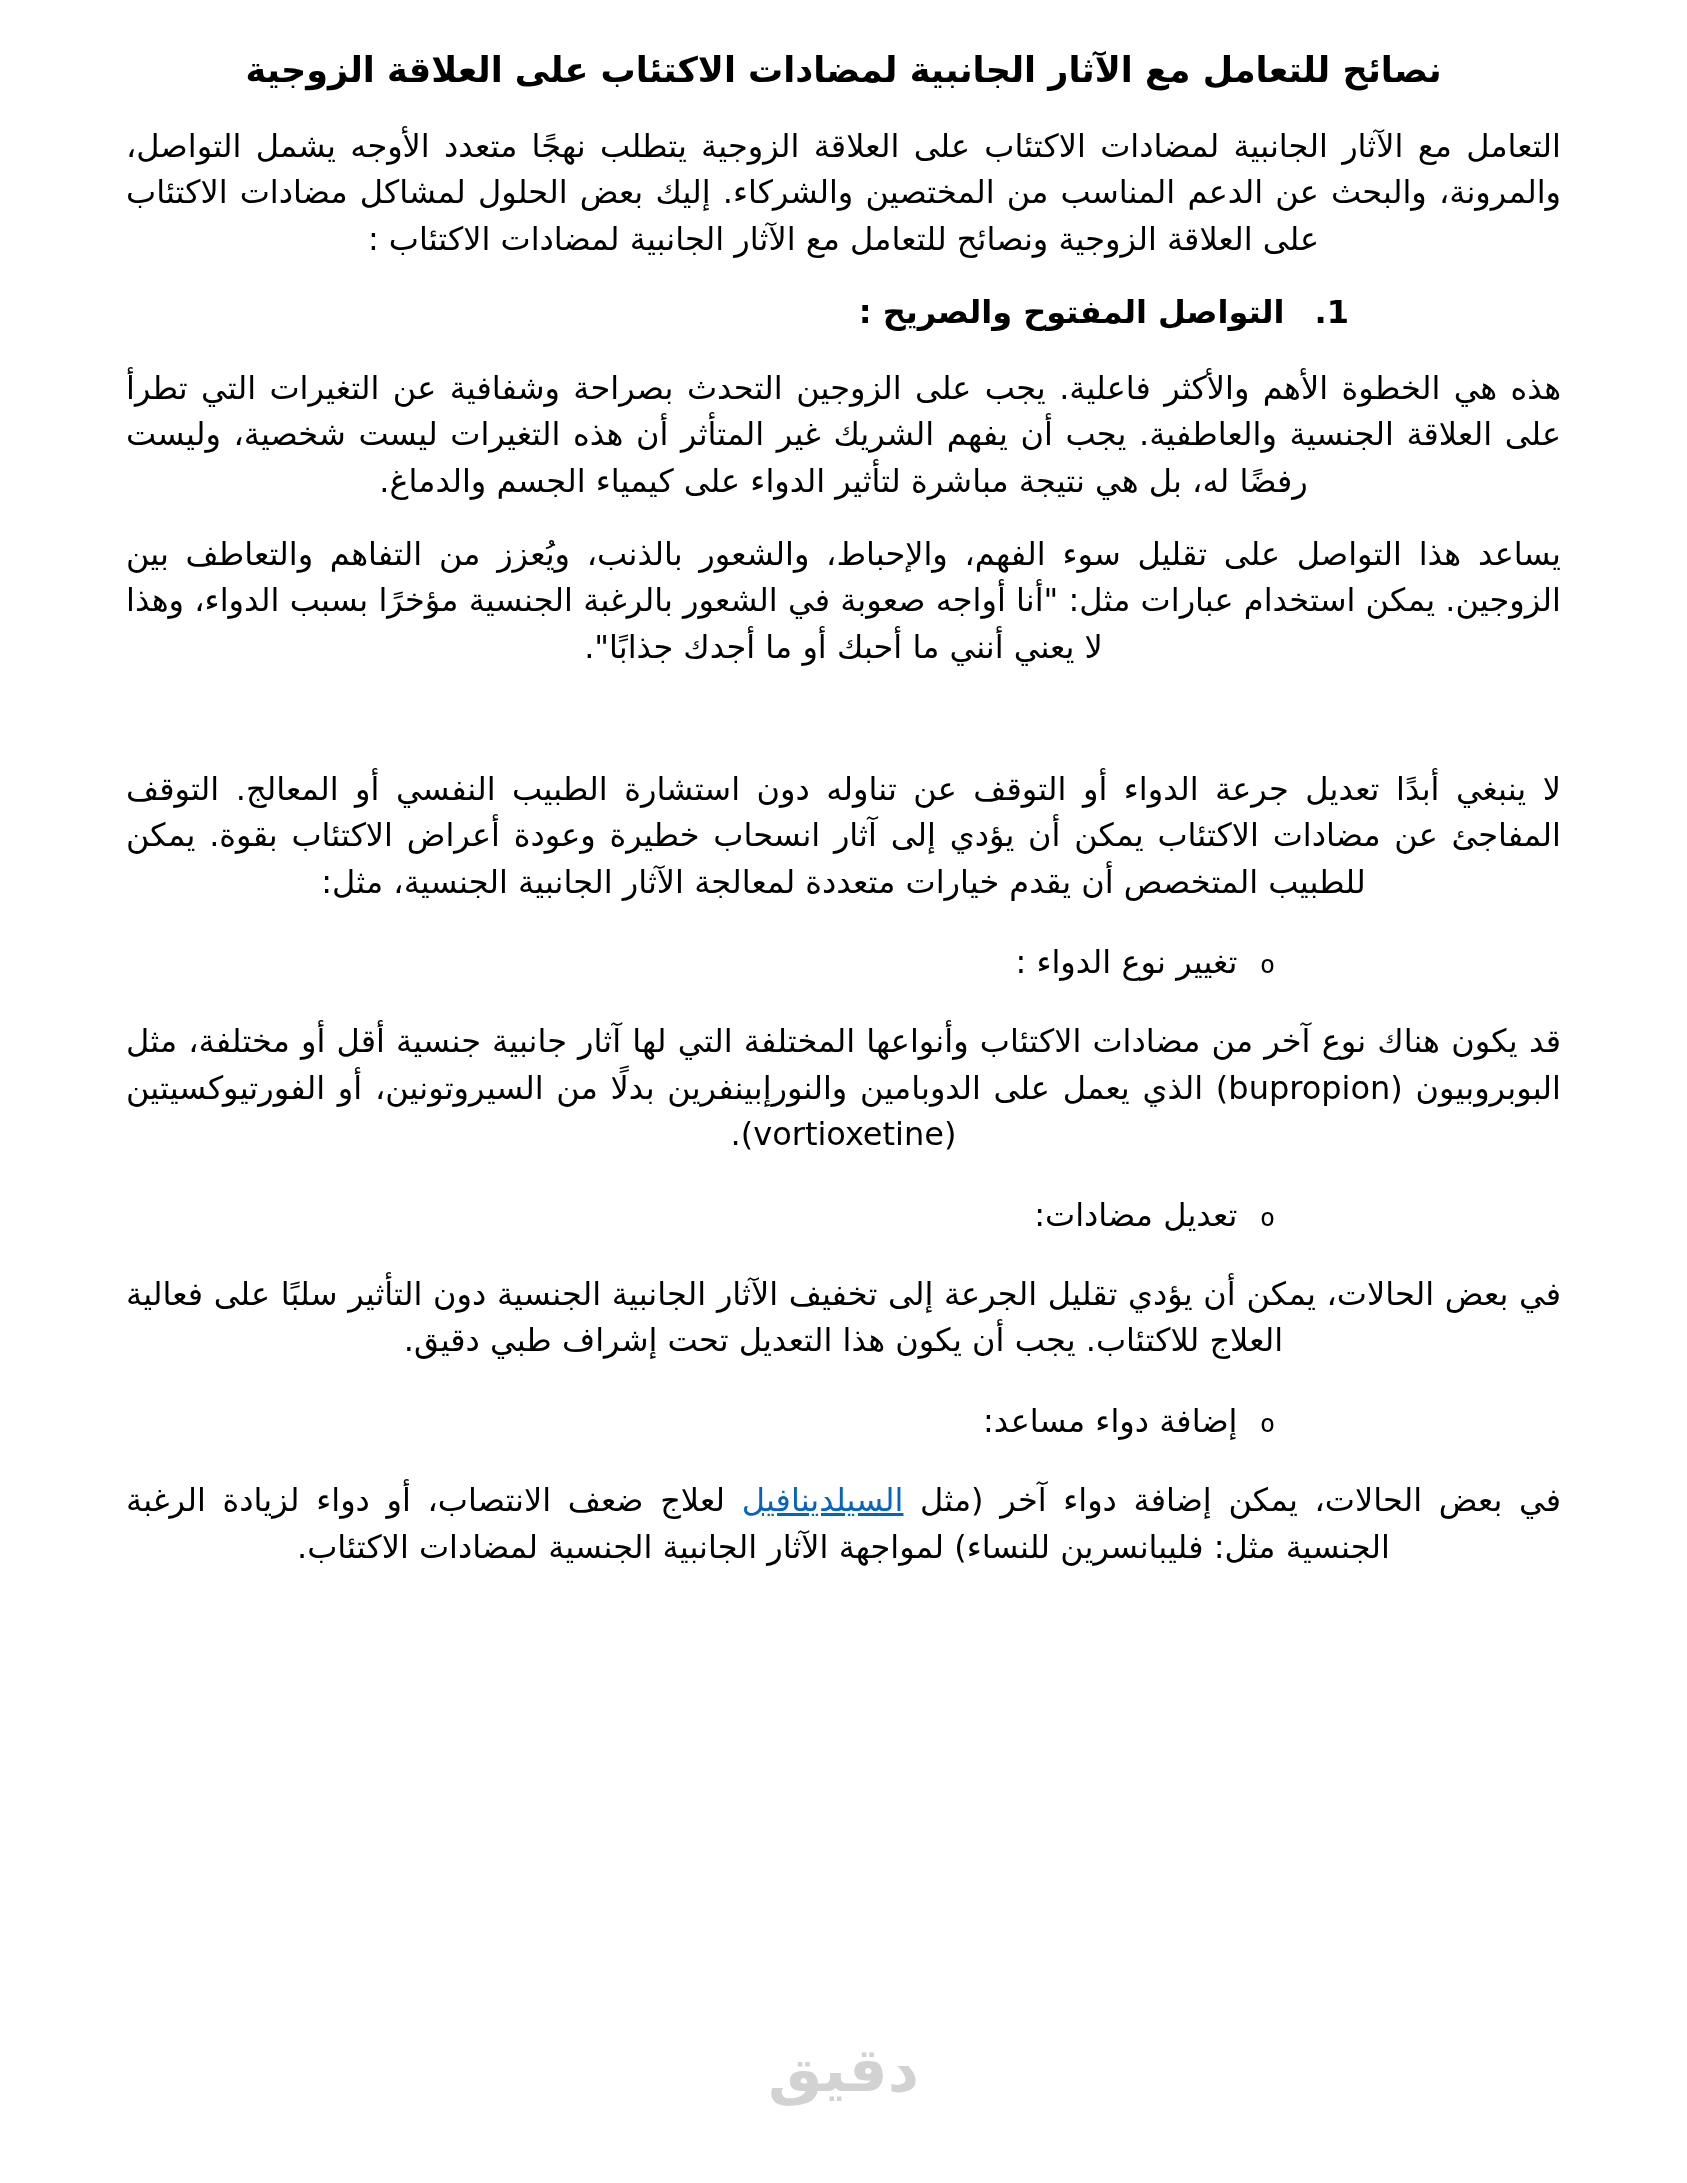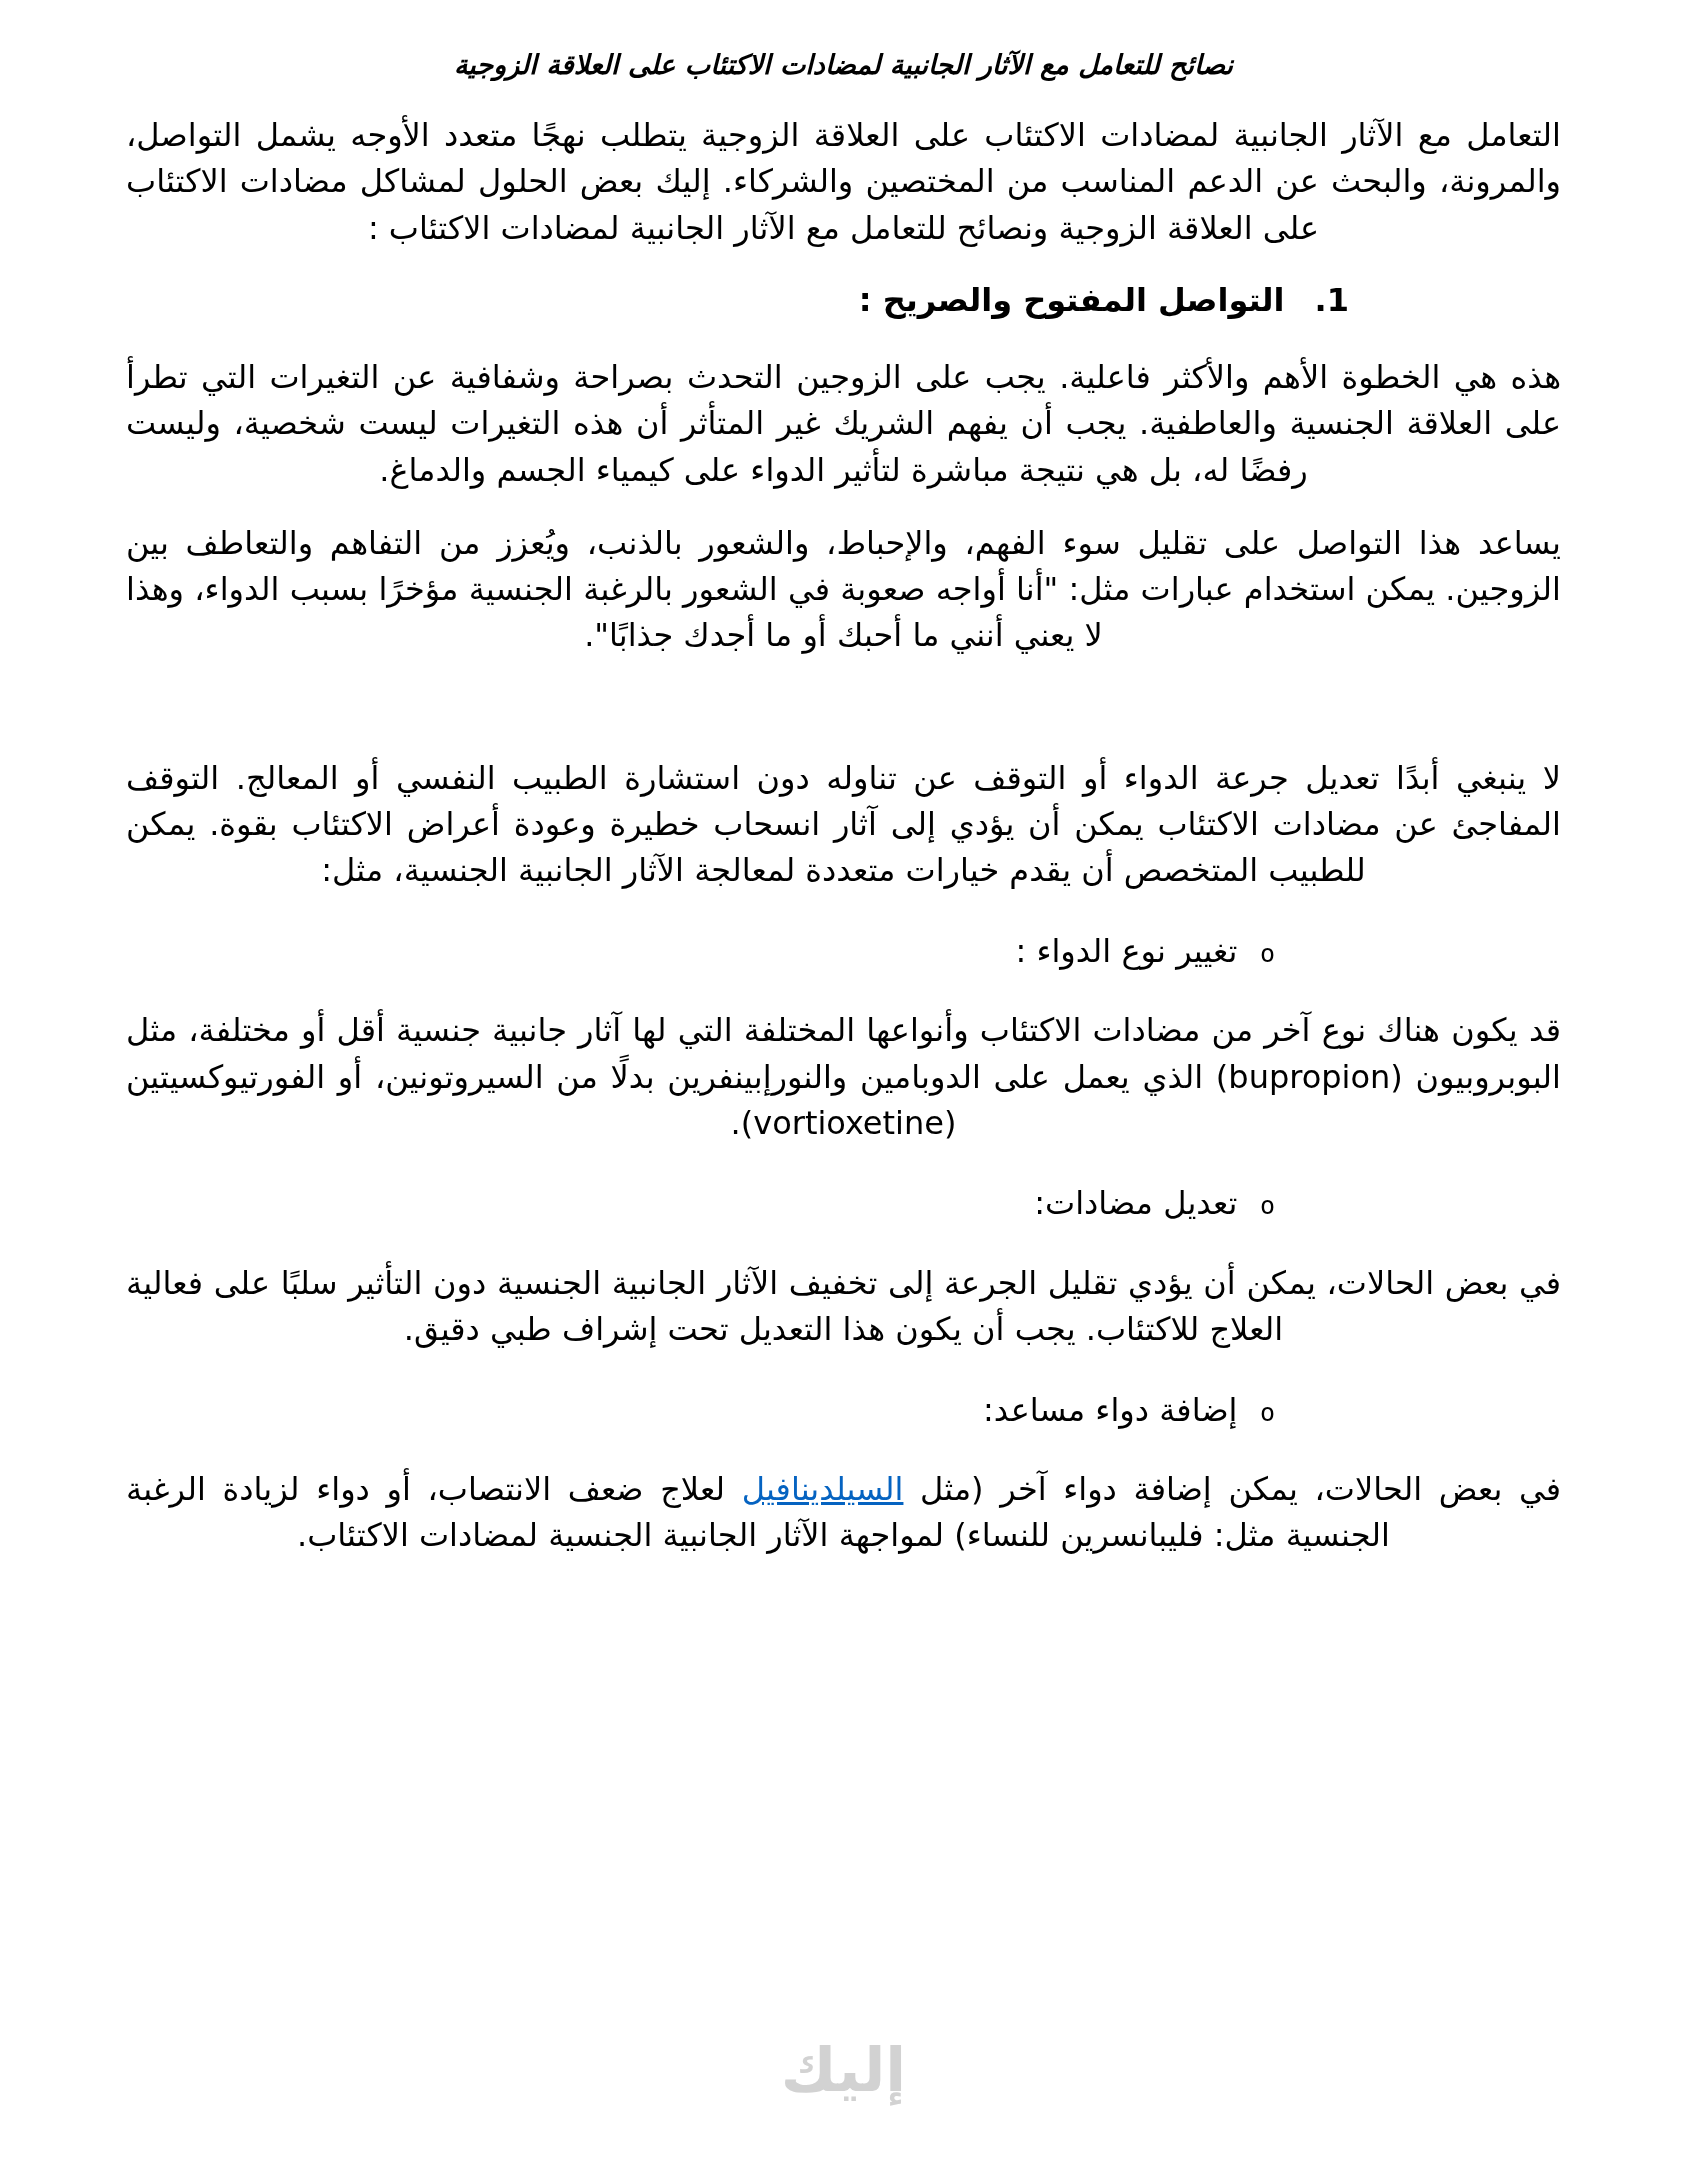--- a/index.html
+++ b/index.html
@@ -11,26 +11,25 @@
     background: #ffffff;
     direction: rtl;
     color: #000000;
     font-family: "DejaVu Sans", "Liberation Sans", sans-serif;
     font-size: 32px;
     line-height: 1.45;
     padding: 46px 126px 0 126px;
     overflow: hidden;
   }
   .title {
-    font-size: 27px;
+    font-size: 35px;
     font-weight: 700;
     text-align: center;
     line-height: 1.4;
     margin-bottom: 28px;
-    font-style: italic;
   }
   p.body {
     text-align: justify;
     text-align-last: center;
     -moz-text-align-last: center;
     margin-bottom: 26.5px;
   }
   .num-heading {
     padding-right: 212px;
     margin: 12px 0 30px 0;
@@ -104,16 +103,16 @@
 
 
     <div class="subsection">
       <div class="bullet-heading">
         <span class="bullet">o</span><span>إضافة دواء مساعد:</span>
       </div>
       <p class="body"><span>في بعض الحالات، يمكن إضافة دواء آخر (مثل </span><a class="link" href="#">السيلدينافيل</a><span> لعلاج ضعف الانتصاب، أو دواء لزيادة الرغبة الجنسية مثل:  فليبانسرين للنساء) لمواجهة الآثار الجانبية الجنسية لمضادات الاكتئاب.</span></p>
     </div>
   </div>
 
-  <div class="watermark">إليك</div>
+  <div class="watermark">دقيق</div>
 
 </div>
 
 
 </body></html>

